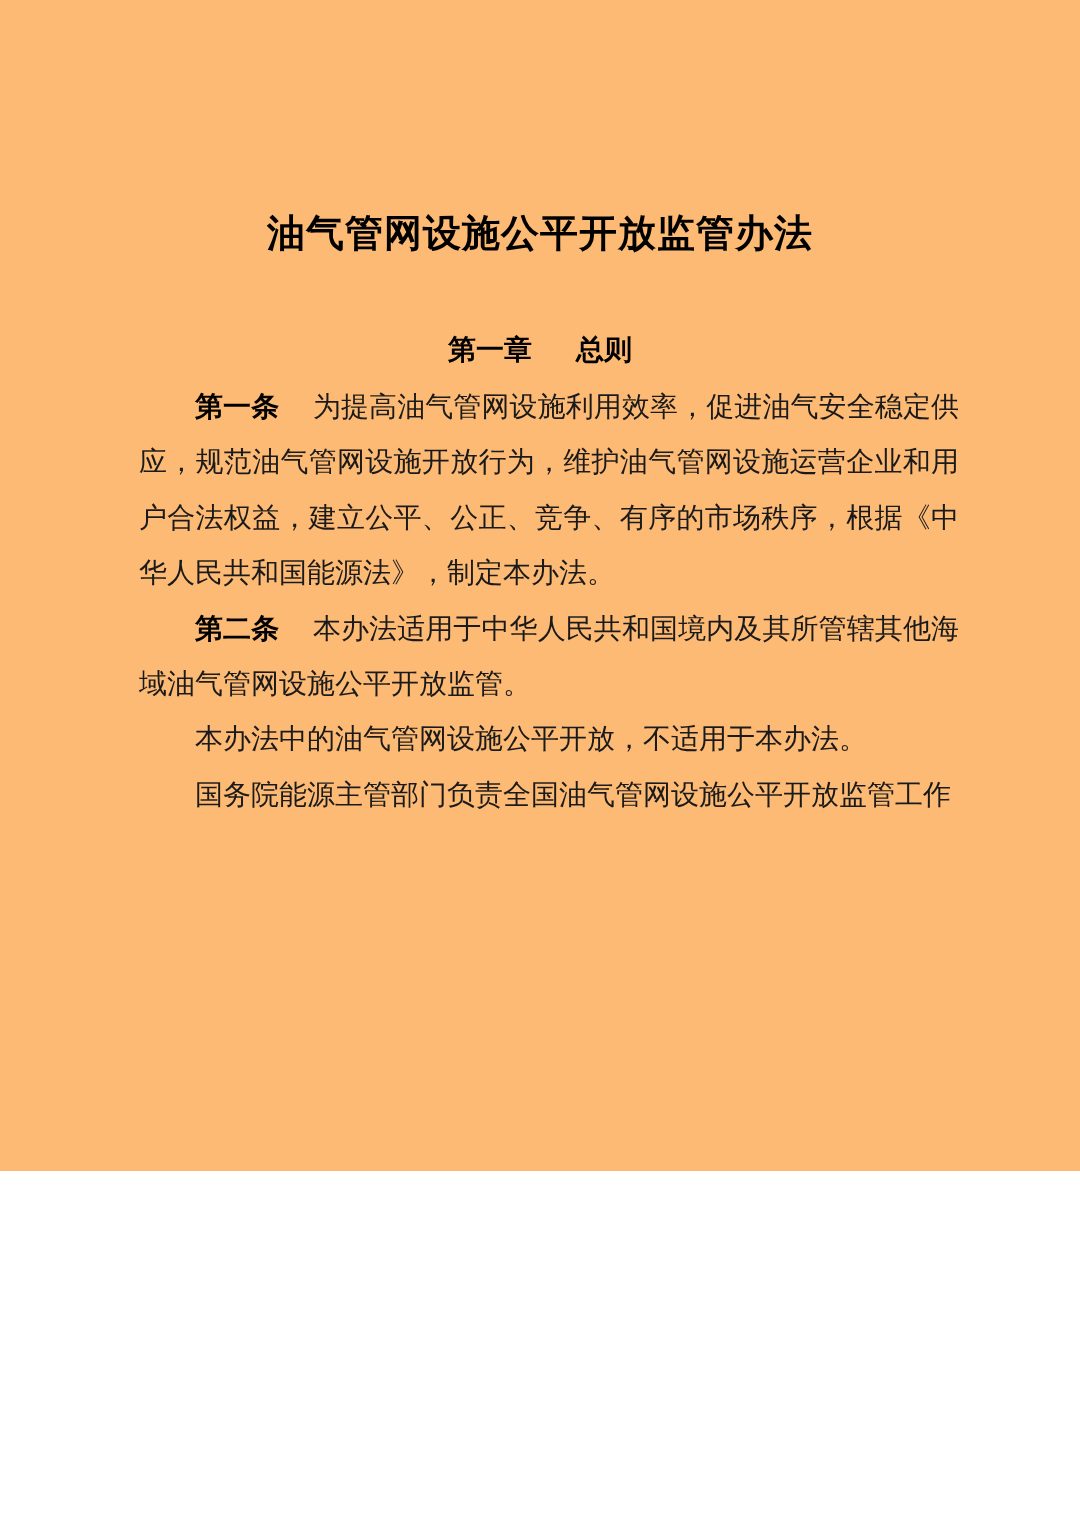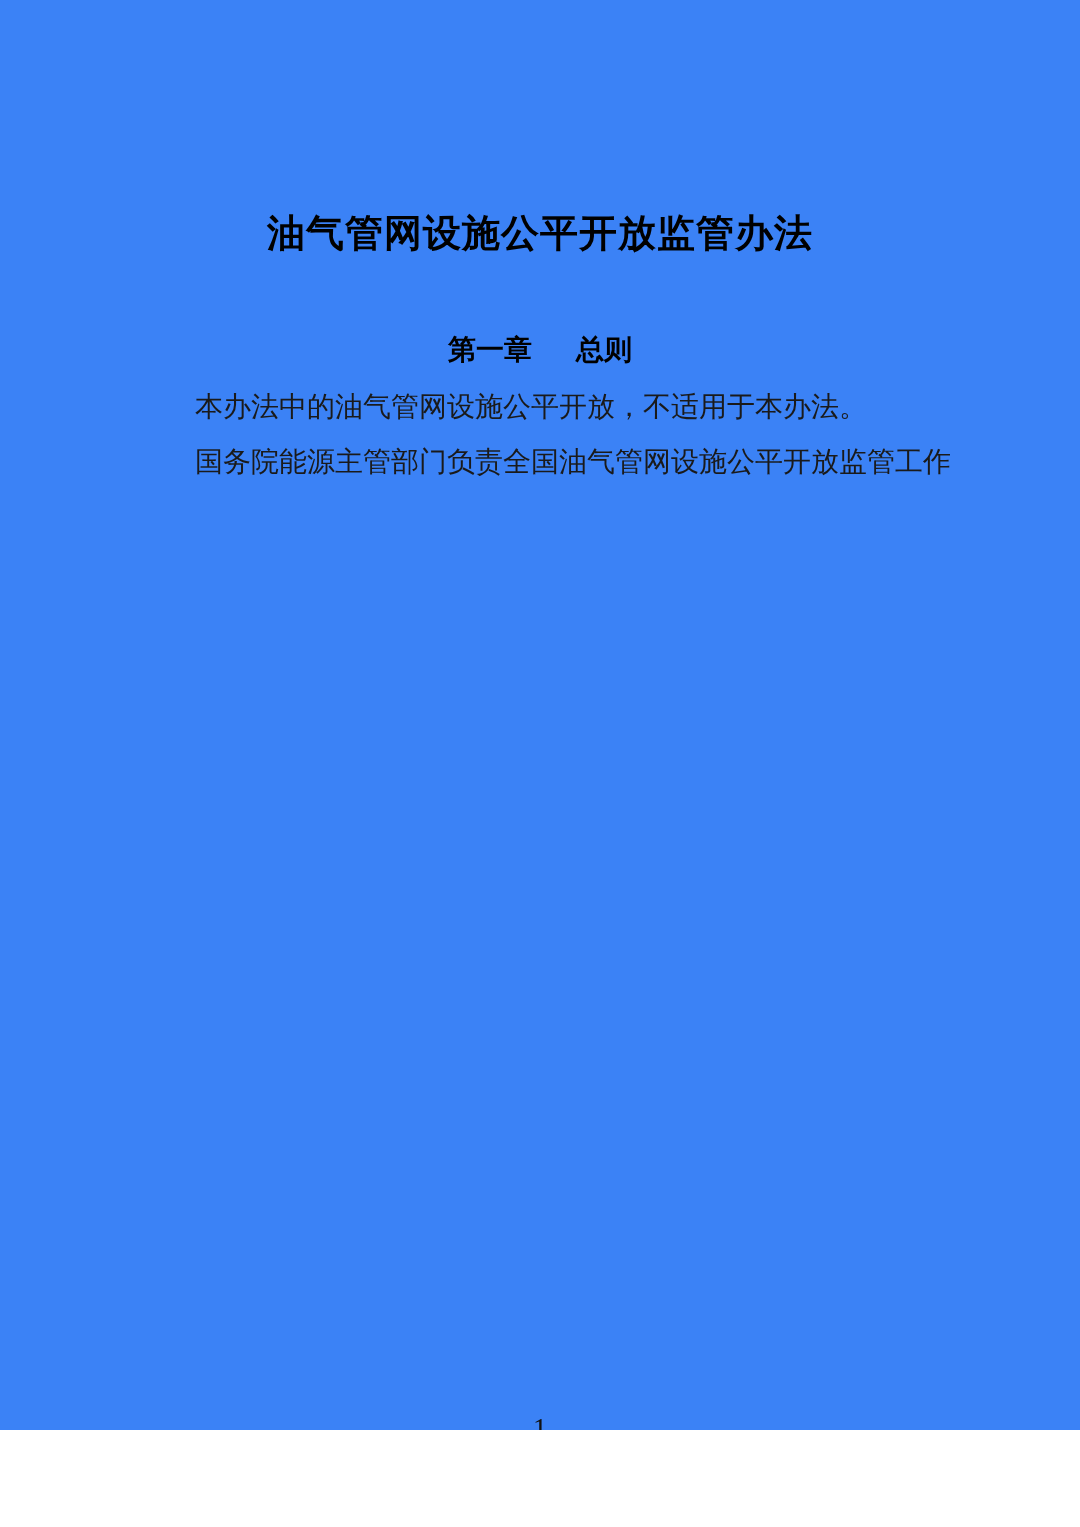--- a/index.html
+++ b/index.html
@@ -3,22 +3,22 @@
 <meta charset="utf-8">
 <style>
   html, body {
     margin: 0;
     padding: 0;
     background: #ffffff;
   }
   .page {
     position: relative;
     width: 1080px;
-    height: 1430px;
-    background: #3b82f6;
+    height: 1171px;
+    background: #fdba74;
     overflow: hidden;
     color: #111111;
   }
   .doc-title {
     position: absolute;
     top: 206px;
     left: 0;
     width: 100%;
     text-align: center;
     font-family: "Liberation Serif", serif;
@@ -82,21 +82,23 @@
 <div class="page">
 
   <div class="doc-title">油气管网设施公平开放监管办法</div>
 
   <div class="chapter">
     <span class="chapter-num">第一章</span><span class="chapter-title">总则</span>
   </div>
 
   <div class="body-text">
 
+    <p class="para"><span class="article-label">第一条</span><span class="article-text">为提高油气管网设施利用效率，促进油气安全稳定供应，规范油气管网设施开放行为，维护油气管网设施运营企业和用户合法权益，建立公平、公正、竞争、有序的市场秩序，根据《中华人民共和国能源法》，制定本办法。</span></p>
 
+    <p class="para"><span class="article-label">第二条</span><span class="article-text">本办法适用于中华人民共和国境内及其所管辖其他海域油气管网设施公平开放监管。</span></p>
 
     <p class="para"><span class="article-text">本办法中的油气管网设施公平开放，不适用于本办法。</span></p>
 
 
 
 
     <p class="para"><span class="article-text">国务院能源主管部门负责全国油气管网设施公平开放监管工作</span></p>
 
   </div>
 

